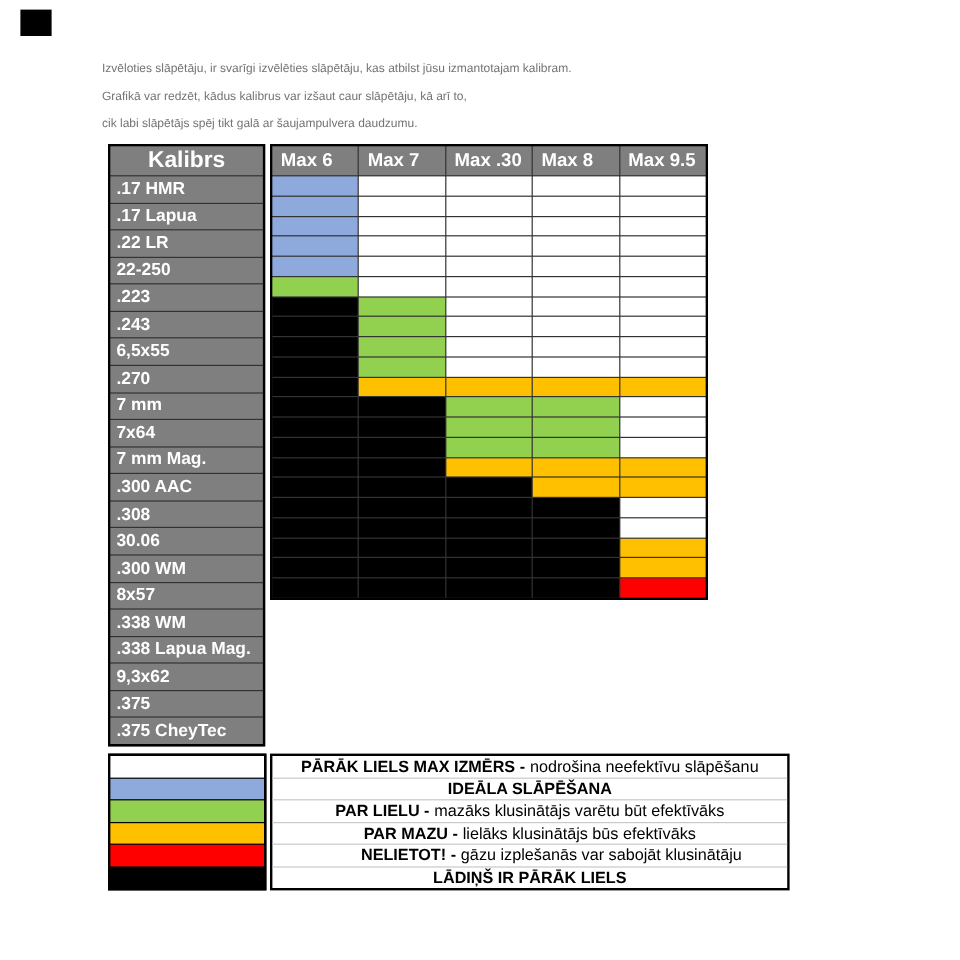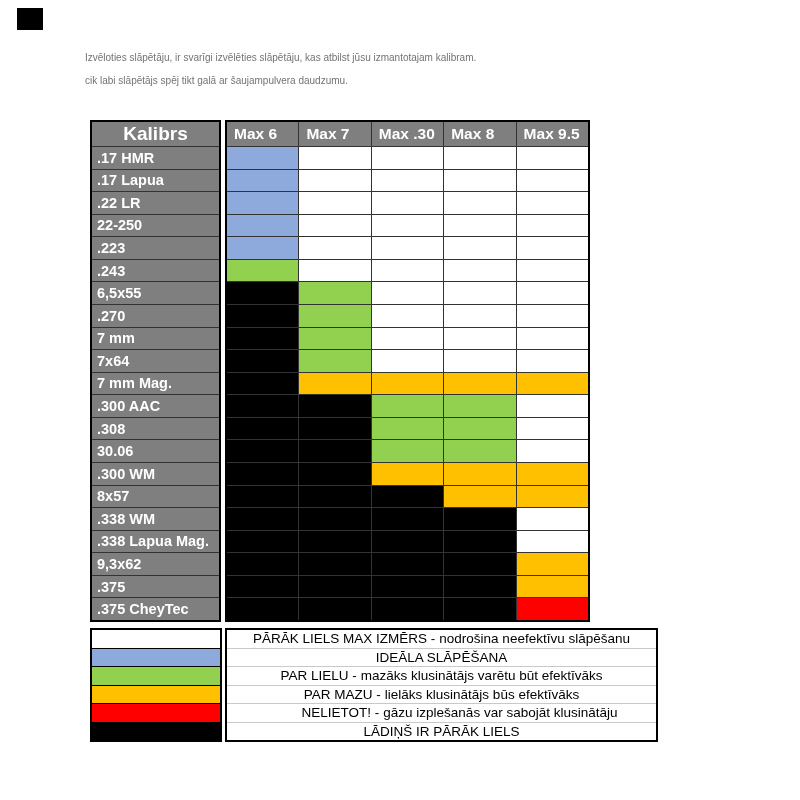--- a/index.html
+++ b/index.html
@@ -11,47 +11,48 @@
   
   .labels-grid{position:absolute;left:90px;top:120px;width:131px;height:502px;
     display:grid;grid-template-rows:24px repeat(21,1fr);gap:1px;background:#333;
     border:2px solid #000;box-sizing:border-box;}
   .hcell{background:#7f7f7f;color:#fff;font-weight:bold;display:flex;align-items:center;}
   .hcell.kalibrs{justify-content:center;font-size:19px;}
   .lcell{background:#7f7f7f;color:#fff;font-weight:bold;font-size:14.5px;
     display:flex;align-items:center;padding-left:5px;box-sizing:border-box;}
 
   
-  .data-grid{position:absolute;left:225px;top:120px;width:365px;height:502px;
+  .data-grid{position:absolute;left:225px;top:120px;width:365px;height:380px;
     display:grid;grid-template-rows:24px repeat(21,1fr);grid-template-columns:repeat(5,1fr);
     gap:1px;background:#333;border:2px solid #000;box-sizing:border-box;}
   .hcell.col{font-size:15.5px;padding-left:7px;box-sizing:border-box;}
   .cell{width:100%;height:100%;}
 
   
   .legend-swatches{position:absolute;left:90px;top:628px;width:132px;height:114px;
     display:grid;grid-template-rows:repeat(6,1fr);gap:1px;background:#000;
     border:2px solid #000;box-sizing:border-box;}
   .legend-text{position:absolute;left:225px;top:628px;width:433px;height:114px;
     background:#fff;border:2px solid #000;box-sizing:border-box;
     display:flex;flex-direction:column;}
   .legend-row{flex:1;display:flex;align-items:center;justify-content:center;
     font-size:13.5px;border-bottom:1px solid #c9c9c9;white-space:nowrap;}
   .legend-row:last-child{border-bottom:none;}
-  .legend-row .term{font-weight:normal;}
+  .legend-row .term{font-weight:bold;}
   .legend-row .desc{font-weight:normal;margin-left:4px;}
 </style>
 </head>
 <body>
 
 <div class="page">
   <div class="corner-mark"></div>
 
   <div class="intro">
     <div>Izvēloties slāpētāju, ir svarīgi izvēlēties slāpētāju, kas atbilst jūsu izmantotajam kalibram.</div>
+    <div>Grafikā var redzēt, kādus kalibrus var izšaut caur slāpētāju, kā arī to,</div>
     <div>cik labi slāpētājs spēj tikt galā ar šaujampulvera daudzumu.</div>
   </div>
 
   <div class="labels-grid" id="labels-grid">
       <div class="hcell kalibrs">Kalibrs</div>
       <div class="lcell">.17 HMR</div>
       <div class="lcell">.17 Lapua</div>
       <div class="lcell">.22 LR</div>
       <div class="lcell">22-250</div>
       <div class="lcell">.223</div>

